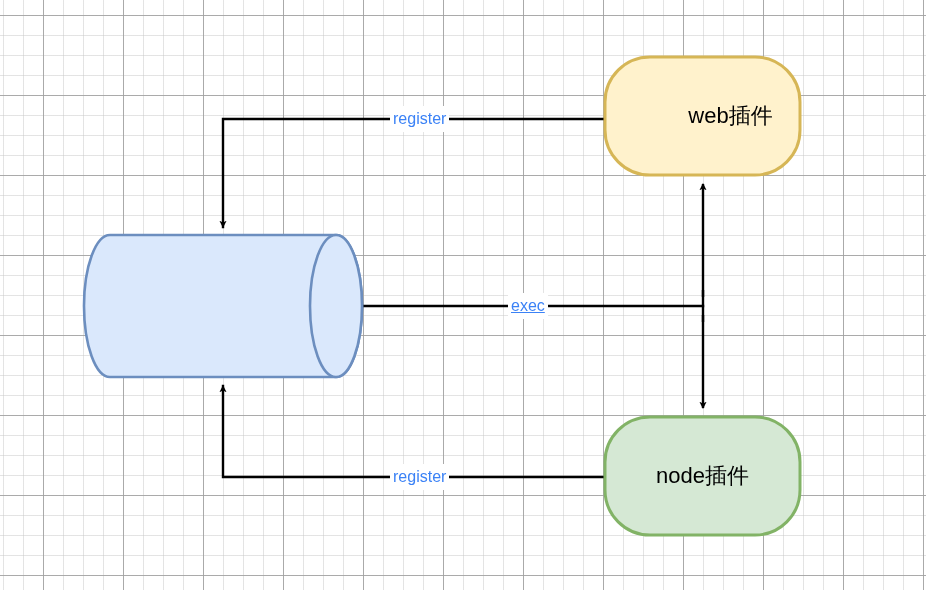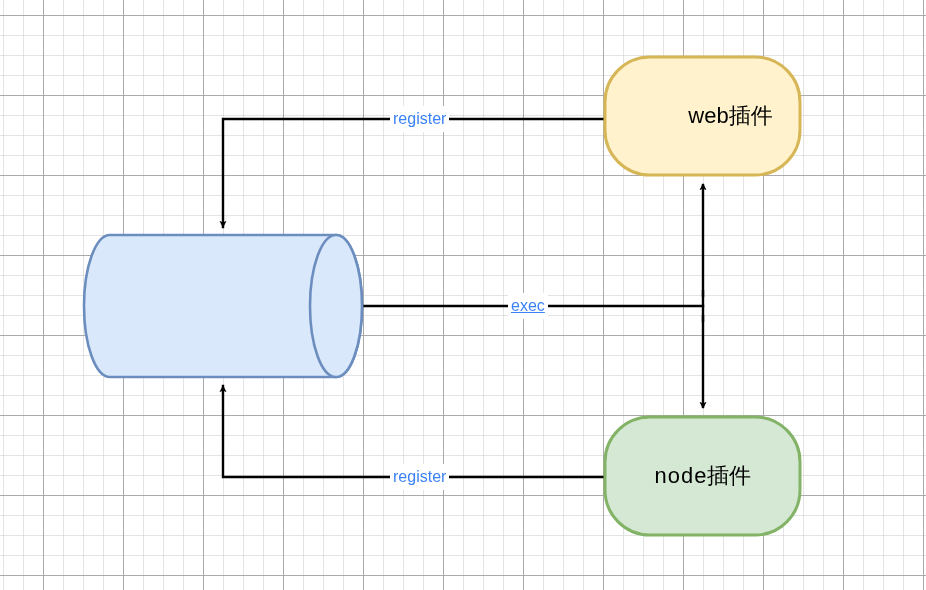--- a/index.html
+++ b/index.html
@@ -94,21 +94,21 @@
 
     <g>
       <rect x="605" y="417" width="195" height="118" rx="45" ry="45" fill="#d5e8d4" stroke="#82b366" stroke-width="3"></rect>
     </g>
 
   </svg>
 
 
   <div class="node-label" style="left:605px; top:57px; width:195px; height:118px;margin-left:28px;">web插件</div>
 
-  <div class="node-label" style="left:605px; top:417px; width:195px; height:118px;font-family:Liberation Mono, monospace;">node插件</div>
+  <div class="node-label" style="left:605px; top:417px; width:195px; height:118px;">node插件</div>
 
   <div class="edge-label" style="left:390px; top:106px;">register</div>
 
   <div class="edge-label" style="left:390px; top:464px;">register</div>
 
   <div class="edge-label" style="left:508px; top:293px;text-decoration:underline;">exec</div>
 
 </div>
 
 </body></html>

